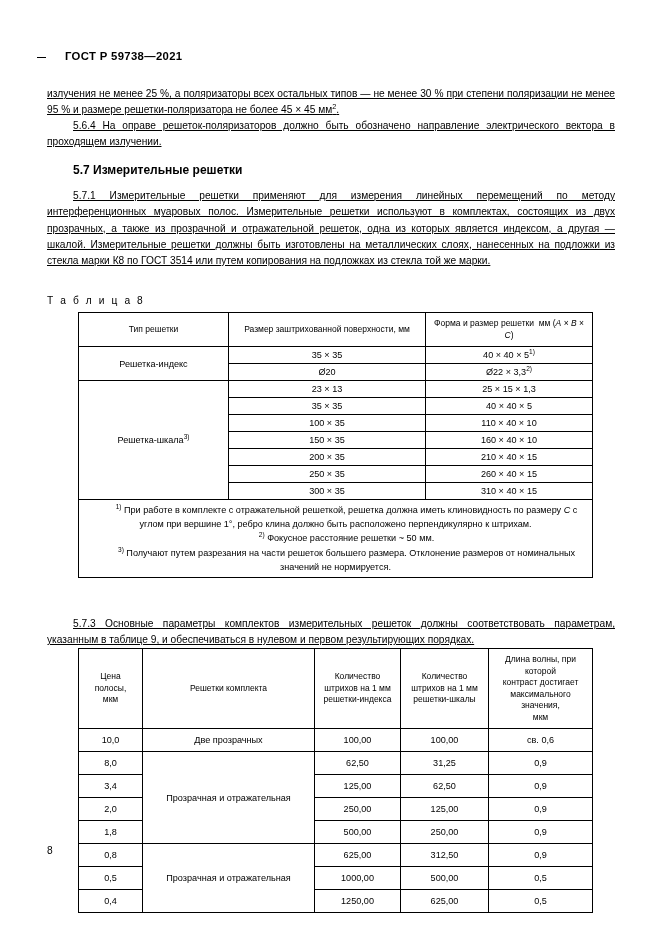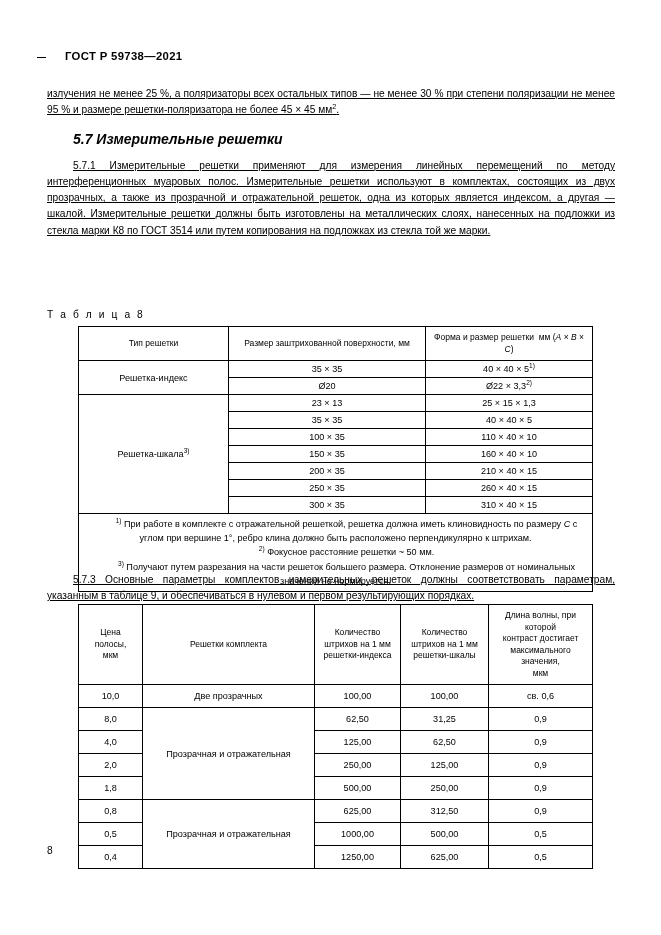--- a/index.html
+++ b/index.html
@@ -53,24 +53,23 @@
     margin: 0 0 0 0;
     font-size: 10.2px;
     line-height: 16.1px;
     text-align: justify;
     text-justify: inter-word;
     hyphens: manual;
     text-decoration: underline;
   }
   p.body.indent { text-indent: 26px; }
   .clause-h {
-    font-size: 14px;
+    font-size: 12px;
     font-weight: bold;
     margin: 13px 0 11px 26px;
-    font-style: italic;
   }
   sup { font-size: 72%; vertical-align: super; line-height: 0; }
   .ital { font-style: italic; }
 
   
   .tbl-caption {
     font-size: 10.2px;
     letter-spacing: 2.1px;
     margin: 14px 0 6px 0;
   }
@@ -126,29 +125,30 @@
 
   <div class="doc-header">
     <span class="rule"></span>
     <span>ГОСТ Р 59738—2021</span>
   </div>
 
   <div class="content">
 
     <p class="body">излучения не менее 25 %, а поляризаторы всех остальных типов — не менее 30 % при степени поляризации не менее 95 % и размере решетки-поляризатора не более 45 × 45 мм<sup>2</sup>.</p>
 
+    <p class="body indent">5.6.4  На оправе решеток-поляризаторов должно быть обозначено направление электрического вектора в проходящем излучении.</p>
 
     <div class="clause-h">5.7  Измерительные решетки</div>
 
     <p class="body indent">5.7.1  Измерительные решетки применяют для измерения линейных перемещений по методу интерференционных муаровых полос. Измерительные решетки используют в комплектах, состоящих из двух прозрачных, а также из прозрачной и отражательной решеток, одна из которых является индексом, а другая — шкалой. Измерительные решетки должны быть изготовлены на металлических слоях, нанесенных на подложки из стекла марки К8 по ГОСТ 3514 или путем копирования на подложках из стекла той же марки.</p>
 
 
   </div>
 
-  <div style="position:absolute; left:47px; top:295px; width:568px;">
+  <div style="position:absolute; left:47px; top:281px; width:568px;">
     <div class="tbl-caption">
       <span>Т а б л и ц а</span>
       <span class="num">8</span>
     </div>
 
     <table class="gost" id="table8">
       <colgroup>
         <col style="width:150px">
         <col style="width:197px">
         <col style="width:167px">
@@ -207,21 +207,21 @@
             <span class="n"><sup>2)</sup>&nbsp;Фокусное расстояние решетки ~ 50 мм.</span>
             <span class="n"><sup>3)</sup>&nbsp;Получают путем разрезания на части решеток большего размера. Отклонение размеров от номинальных значений не нормируется.</span>
           </td>
         </tr>
       </tbody>
     </table>
   </div>
 
   <div style="position:absolute; left:47px; top:572px; width:568px;">
 
-    <p class="body indent" style="margin-bottom:0;">5.7.3 Основные параметры комплектов измерительных решеток должны соответствовать параметрам, указанным в таблице 9, и обеспечиваться в нулевом и первом результирующих порядках.</p>
+    <p class="body indent" style="margin-bottom:0;margin-top:44px;">5.7.3 Основные параметры комплектов измерительных решеток должны соответствовать параметрам, указанным в таблице 9, и обеспечиваться в нулевом и первом результирующих порядках.</p>
 
 
     <table class="gost" id="table9">
       <colgroup>
         <col style="width:64px">
         <col style="width:172px">
         <col style="width:86px">
         <col style="width:88px">
         <col style="width:104px">
       </colgroup>
@@ -243,21 +243,21 @@
           <td>св. 0,6</td>
         </tr>
         <tr>
           <td>8,0</td>
           <td class="left" rowspan="4">Прозрачная и отражательная</td>
           <td>62,50</td>
           <td>31,25</td>
           <td>0,9</td>
         </tr>
         <tr>
-          <td>4,0</td>
+          <td>3,4</td>
           <td>125,00</td>
           <td>62,50</td>
           <td>0,9</td>
         </tr>
         <tr>
           <td>2,0</td>
           <td>250,00</td>
           <td>125,00</td>
           <td>0,9</td>
         </tr>

